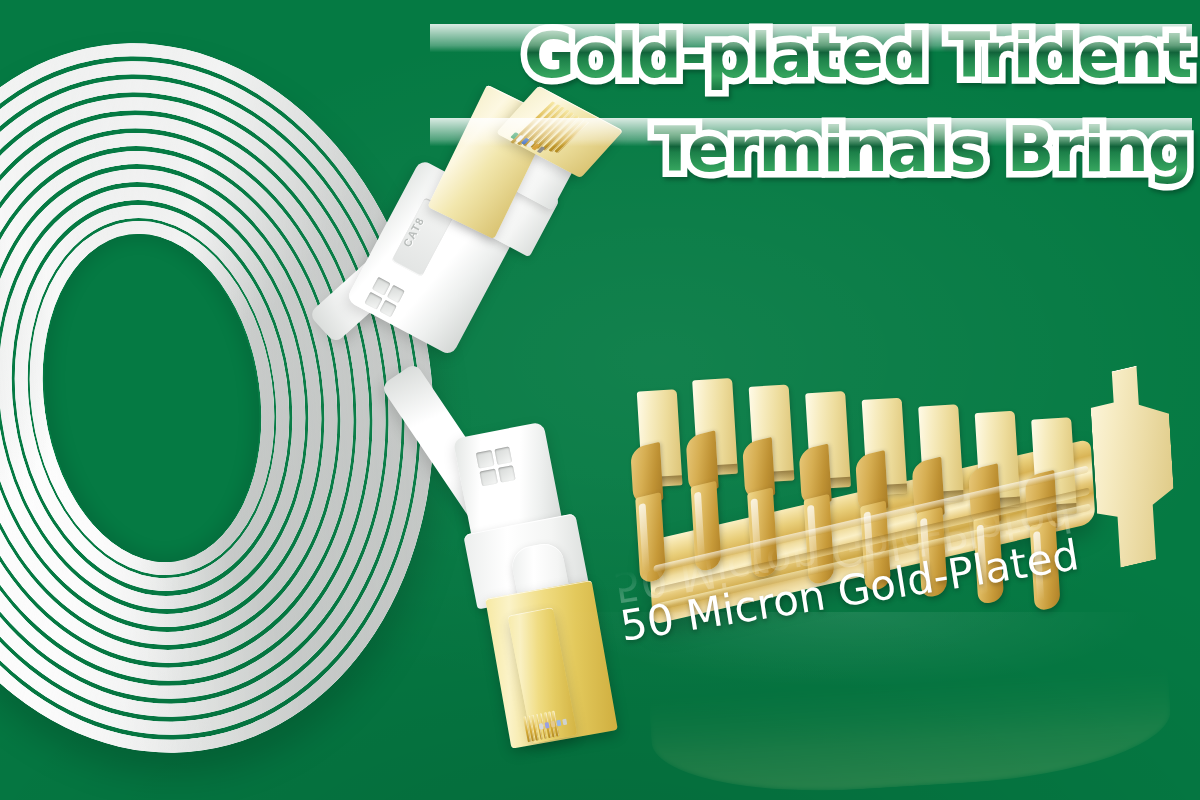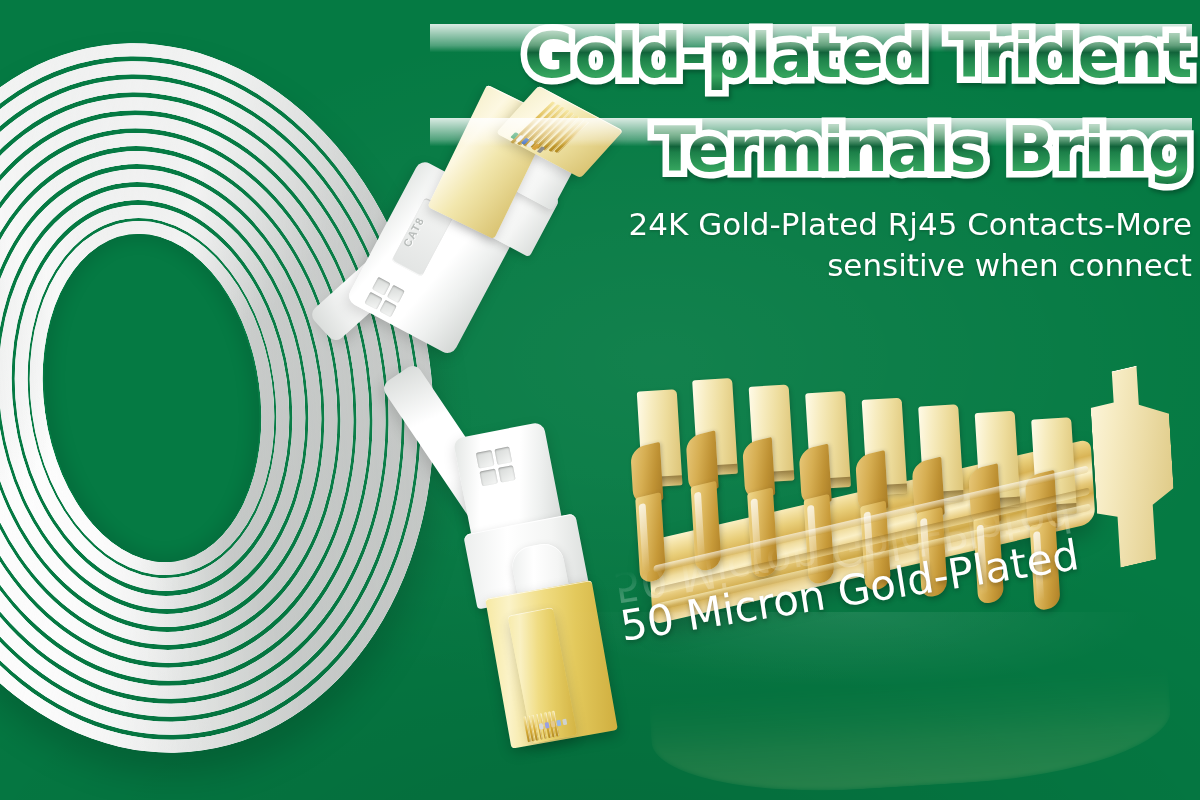--- a/index.html
+++ b/index.html
@@ -507,21 +507,17 @@
     <span class="stroke">Terminals Bring</span>
     <span class="fill">Terminals Bring</span>
     <span class="gloss">Terminals Bring</span>
   </div>
   <div class="headline" id="hl1">
     <span class="stroke">Gold-plated  Trident</span>
     <span class="fill">Gold-plated  Trident</span>
     <span class="gloss">Gold-plated  Trident</span>
   </div>
 
-  <div class="subtitle">
-    <span class="sub-l1">24K Gold-Plated Rj45 Contacts-More</span>
-    <span class="sub-l2">sensitive when connect</span>
-  </div>
 
   <div class="micron-mirror">50 Micron Gold-Plated</div>
   <div class="micron">50 Micron Gold-Plated</div>
 
 </div>
 
 </body></html>

